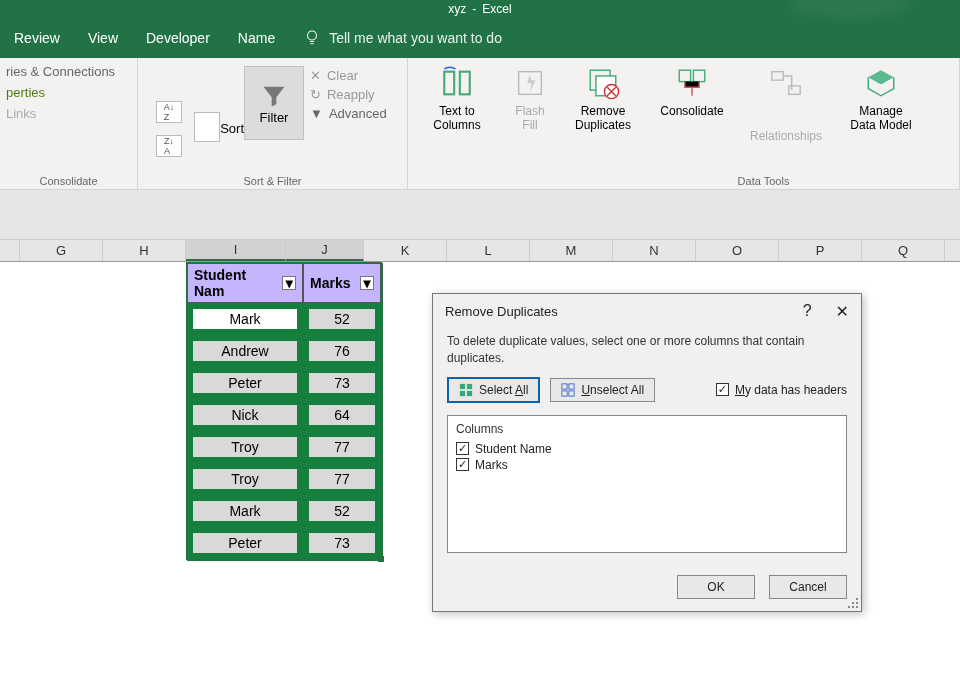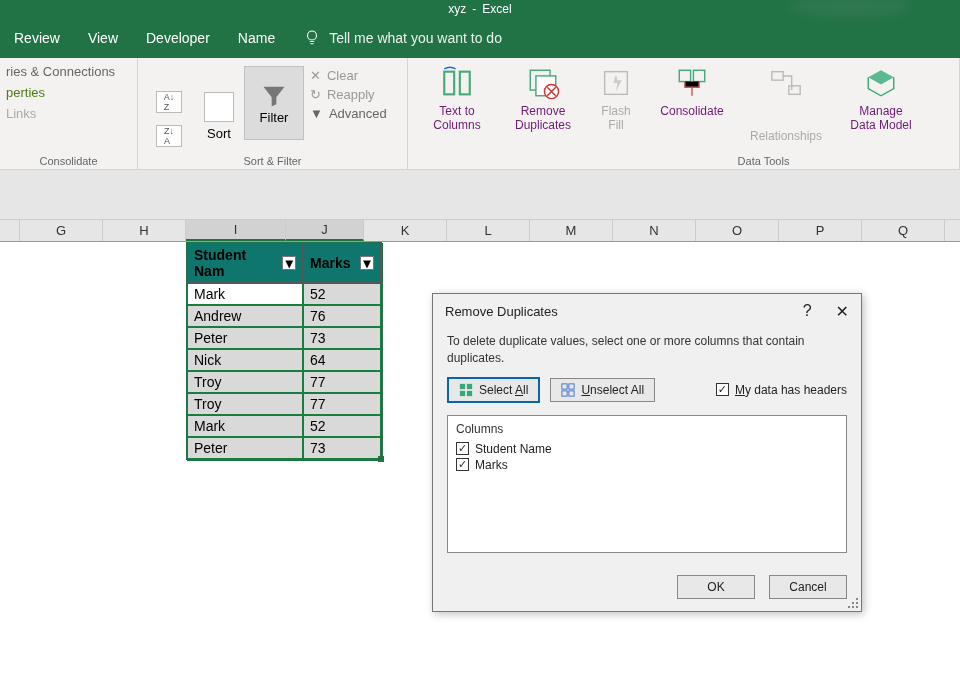--- a/index.html
+++ b/index.html
@@ -9,60 +9,60 @@
   .titlebar { background: #217346; height: 18px; display: flex; justify-content: center; align-items: center; color: #fff; font-size: 12px; position: relative; }
   .titlebar .smudge { position: absolute; right: 50px; top: -6px; width: 120px; height: 24px; background: rgba(80,130,100,0.3); border-radius: 50%; filter: blur(4px); }
 
   
   .tabs { background: #217346; height: 40px; display: flex; align-items: center; color: #fff; font-size: 14px; }
   .tabs .tab { padding: 0 14px; height: 40px; display: flex; align-items: center; cursor: pointer; text-align: right; }
   .tabs .bulb { margin: 0 8px 0 14px; }
   .tabs .tell { opacity: 0.9; font-size: 14px; }
 
   
-  .ribbon { background: #f3f2f1; border-bottom: 1px solid #d4d4d4; height: 112px; display: flex; }
+  .ribbon { background: #f3f2f1; border-bottom: 1px solid #d4d4d4; height: 132px; display: flex; }
   .group { border-right: 1px solid #d4d4d4; display: flex; flex-direction: column; padding: 3px 6px 0 6px; position: relative; }
   .group .label { position: absolute; bottom: 2px; left: 0; right: 0; text-align: center; font-size: 11px; color: #666; }
   .conn-group { width: 138px; }
   .conn-item { font-size: 13px; color: #666; cursor: pointer; text-align: left; }
   .conn-group .conn-item { margin: 3px 0; }
 
   .sort-group { width: 270px; display: flex; flex-direction: row; padding-top: 6px;}
   .sort-left { display: flex; flex-direction: column; justify-content: center; align-items: center; width: 50px; gap: 12px; padding-top:4px;}
-  .sort-mid { display: flex; flex-direction: column; align-items: center; justify-content: center; width: 50px; }
+  .sort-mid { display: flex; flex-direction: row; align-items: center; justify-content: center; width: 50px; }
   .sort-filter { display: flex; flex-direction: column; align-items: center; justify-content: center; width: 60px; background: #dcdcdc; border: 1px solid #c0c0c0; height: 74px; margin-top:2px;}
   .sort-right { display:flex; flex-direction: column; gap: 4px; padding: 4px 0 0 6px; }
   .mini-btn { display:flex; align-items:center; gap:6px; font-size:13px; color:#666; cursor:pointer; }
   .mini-btn.disabled { color:#999; }
 
   .tools-group { flex: 1; display: flex; flex-direction: row; padding-top: 6px;}
-  .tool { display:flex; flex-direction:column; align-items:center; justify-content:flex-start; width: 86px; padding-top:2px; font-size:12px; color:#701a75; text-align:center; cursor:pointer; gap:4px;}
+  .tool { display:flex; flex-direction:column; align-items:center; justify-content:flex-start; width: 86px; padding-top:2px; font-size:12px; color:#000000; text-align:center; cursor:pointer; gap:4px;}
   .tool.disabled { color:#aaa; }
   .tool .tool-label { line-height:1.2; }
   .tool svg { display:block; }
 
   
   .spacer { background:#e6e6e6; height:50px; border-bottom:1px solid #ccc; }
 
   
   .colhdr { display:flex; height:22px; background:#e6e6e6; border-bottom:1px solid #999; font-size:13px; color:#333;}
   .colcell { border-right:1px solid #ccc; display:flex; align-items:center; justify-content:center; }
   .colcell.sel { background:#d2d2d2; border-bottom:2px solid #217346;}
   .cw0 { width:20px; }
   .cw { width:83px; }
   .cwi { width:100px; }
   .cwj { width:78px; }
 
   
   .grid { position:relative; height: 456px; background:#fff;}
   .datatable { position:absolute; left:186px; top:0; border:1px solid #217346; box-shadow: 1px 1px 0 #217346;}
-  .datatable .hrow { display:flex; background:#0f766e;}
+  .datatable .hrow { display:flex; background:#c4b5fd;}
   .datatable .hcell { border:1px solid #555; padding:3px 6px; font-weight:bold; font-size:14px; display:flex; align-items:center; justify-content:space-between; gap:4px;}
   .datatable .drow { display:flex; }
-  .datatable .dcell { border:1px solid #15803d; padding:2px 6px; font-size:14px; text-align:left; background:#d9d9d9;}
+  .datatable .dcell { border:6px solid #15803d; padding:2px 6px; font-size:14px; text-align:center; background:#d9d9d9;}
   .datatable .drow.first .dcell.first { background:#fff; }
   .w1 { width:116px; }
   .w2 { width:78px; }
   .filter-handle { width:14px; height:14px; border:1px solid #777; background:#fff; display:flex; align-items:center; justify-content:center; }
   .selhandle { position:absolute; width:6px; height:6px; background:#217346; right:-3px; bottom:-3px; }
 
   
   .dialog { position:absolute; left:432px; top:293px; width:430px; background:#f0f0f0; border:1px solid #777; box-shadow: 2px 2px 8px rgba(0,0,0,0.25); font-size:12px; color:#222;}
   .dlg-title { display:flex; justify-content:space-between; align-items:center; padding:8px 12px; font-size:13px;}
   .dlg-title .right { display:flex; gap:24px; font-size:16px; }
@@ -152,37 +152,37 @@
   <div class="group tools-group">
     <div class="tool">
       <svg width="34" height="34" viewBox="0 0 24 24">
           <rect x="3" y="4" width="7" height="16" fill="none" stroke="#4a7" stroke-width="1.5"></rect>
           <rect x="14" y="4" width="7" height="16" fill="none" stroke="#4a7" stroke-width="1.5"></rect>
           <path d="M3 2a8 8 0 0 1 8 0" stroke="#26d" fill="none"></path>
         </svg>
       <div class="tool-label" style="white-space:pre-line;">Text to
 Columns</div>
     </div>
+    <div class="tool disabled" style="width:60px;">
+      <svg width="34" height="34" viewBox="0 0 24 24">
+          <rect x="4" y="4" width="16" height="16" fill="none" stroke="#bbb"></rect>
+          <path d="M12 6l-2 6h3l-1 6 4-8h-3z" fill="#ccc"></path>
+        </svg>
+      <div class="tool-label" style="white-space:pre-line;">Flash
+Fill</div>
+    </div>
     <div class="tool">
       <svg width="34" height="34" viewBox="0 0 24 24">
           <rect x="3" y="3" width="14" height="14" fill="none" stroke="#4a7"></rect>
           <rect x="7" y="7" width="14" height="14" fill="#fff" stroke="#4a7"></rect>
           <circle cx="18" cy="18" r="5" fill="#fff" stroke="#c33"></circle>
           <path d="M15 15l6 6M21 15l-6 6" stroke="#c33"></path>
         </svg>
       <div class="tool-label" style="white-space:pre-line;">Remove
 Duplicates</div>
-    </div>
-    <div class="tool disabled" style="width:60px;">
-      <svg width="34" height="34" viewBox="0 0 24 24">
-          <rect x="4" y="4" width="16" height="16" fill="none" stroke="#bbb"></rect>
-          <path d="M12 6l-2 6h3l-1 6 4-8h-3z" fill="#ccc"></path>
-        </svg>
-      <div class="tool-label" style="white-space:pre-line;">Flash
-Fill</div>
     </div>
     <div class="tool" style="width:92px;">
       <svg width="34" height="34" viewBox="0 0 24 24">
           <rect x="3" y="3" width="8" height="8" fill="none" stroke="#4a7"></rect>
           <rect x="13" y="3" width="8" height="8" fill="none" stroke="#4a7"></rect>
           <path d="M7 11v4h10v-4M12 15v6" stroke="#c55"></path>
         </svg>
       <div class="tool-label">Consolidate</div>
     </div>
     <div class="tool disabled" style="width:96px;gap:29px;">

